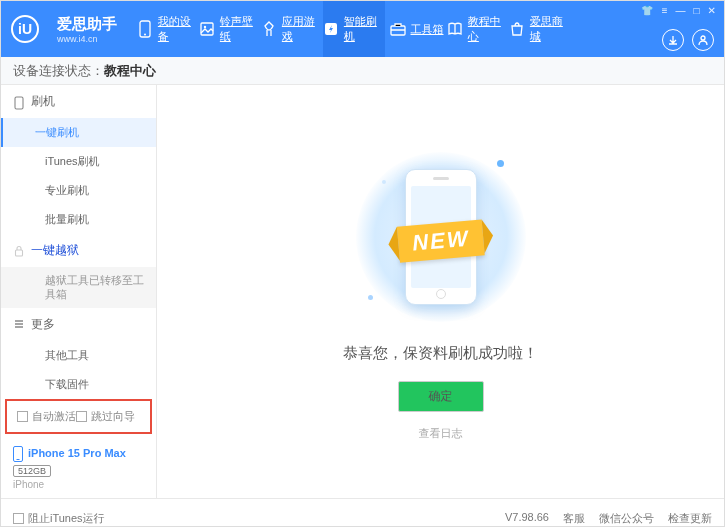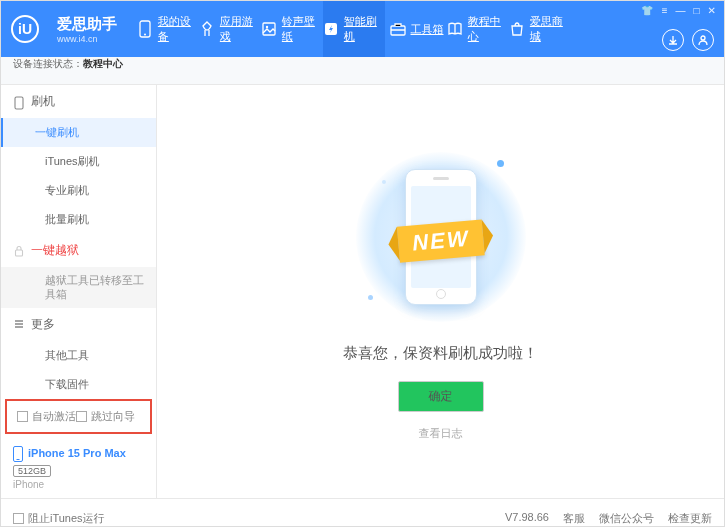--- a/index.html
+++ b/index.html
@@ -11,27 +11,27 @@
 .logo-text { font-size: 15px; font-weight: bold; }
 .logo-url { font-size: 9px; opacity: 0.8; }
 .nav { display: flex; margin-left: 20px; height: 100%; }
 .nav-item { width: 62px; display: flex; flex-direction: row; align-items: center; justify-content: center; font-size: 11px; cursor: pointer; gap: 4px; text-decoration: underline; }
 .nav-item.active { background: #2b7bf0; }
 .nav-icon { width: 18px; height: 18px; display: flex; align-items: center; justify-content: center; }
 .winbtns { position: absolute; right: 8px; top: 4px; display: flex; gap: 8px; font-size: 10px; }
 .winbtns span { cursor: pointer; opacity: 0.85; }
 .circlebtns { position: absolute; right: 10px; bottom: 6px; display: flex; gap: 8px; }
 .circlebtn { width: 22px; height: 22px; border: 1.5px solid #fff; border-radius: 50%; display: flex; align-items: center; justify-content: center; font-size: 12px; cursor: pointer; }
-.statusbar { height: 28px; background: #f7f9fb; border-bottom: 1px solid #e8e8e8; display: flex; align-items: flex-start; padding: 0 12px; font-size: 10px; color: #666; }
+.statusbar { height: 28px; background: #f7f9fb; border-bottom: 1px solid #e8e8e8; display: flex; align-items: center; padding: 0 12px; font-size: 13px; color: #666; }
 .statusbar b { color: #333; }
 .body { flex: 1; display: flex; overflow: hidden; }
 .sidebar { width: 156px; border-right: 1px solid #e8e8e8; display: flex; flex-direction: column; font-size: 12px; }
 .sb-scroll { flex: 1; overflow-y: auto; }
 .sb-section { display: flex; align-items: center; gap: 6px; padding: 8px 12px; color: #666; cursor: pointer; }
-.sb-section.locked { color: #ef4444; }
+.sb-section.locked { color: #1d4ed8; }
 .sb-item { padding: 7px 12px 7px 44px; color: #666; cursor: pointer; font-size: 11px; }
 .sb-item.active { color: #3a8cff; background: #eaf3ff; border-left: 2px solid #3a8cff; padding-left: 32px; }
 .sb-item.gray { background: #f5f5f5; color: #999; line-height: 1.3; padding-top: 6px; padding-bottom: 6px; }
 .sb-checks { border: 2px solid #e74c3c; padding: 8px 10px; display: flex; gap: 0; font-size: 11px; color: #888; margin: 4px; }
 .sb-check { display: flex; align-items: center; gap: 4px; }
 .chk { width: 11px; height: 11px; border: 1px solid #aaa; background: #fff; }
 .device { padding: 8px 12px; font-size: 11px; }
 .device-name { color: #3a8cff; font-weight: bold; }
 .device-badge { display: inline-block; border: 1px solid #999; padding: 0 4px; font-size: 9px; color: #666; margin-top: 3px; border-radius: 2px; }
 .device-type { color: #aaa; font-size: 10px; margin-top: 2px; }
@@ -81,34 +81,34 @@
             <svg width="16" height="18" viewBox="0 0 16 18">
               <rect x="3" y="1" width="10" height="16" rx="2" fill="none" stroke="#fff" stroke-width="1.3"></rect>
               <circle cx="8" cy="14.5" r="1" fill="#fff"></circle>
             </svg>
           </span>
         <span>我的设备</span>
       </div>
       <div class="nav-item">
         <span class="nav-icon">
             <svg width="16" height="16" viewBox="0 0 16 16">
-              <path d="M8 1 L12 5 C12 5 10 9 8 9 C6 9 4 5 4 5 Z M6 9 L6 15 M10 9 L10 15" fill="none" stroke="#fff" stroke-width="1.3"></path>
-            </svg>
-          </span>
-        <span>应用游戏</span>
-      </div>
-      <div class="nav-item">
-        <span class="nav-icon">
-            <svg width="16" height="16" viewBox="0 0 16 16">
               <rect x="2" y="2" width="12" height="12" rx="1" fill="none" stroke="#fff" stroke-width="1.3"></rect>
               <circle cx="6" cy="6" r="1.2" fill="#fff"></circle>
               <path d="M2 12 L6 8 L9 11 L12 8 L14 10" fill="none" stroke="#fff" stroke-width="1.3"></path>
             </svg>
           </span>
         <span>铃声壁纸</span>
+      </div>
+      <div class="nav-item">
+        <span class="nav-icon">
+            <svg width="16" height="16" viewBox="0 0 16 16">
+              <path d="M8 1 L12 5 C12 5 10 9 8 9 C6 9 4 5 4 5 Z M6 9 L6 15 M10 9 L10 15" fill="none" stroke="#fff" stroke-width="1.3"></path>
+            </svg>
+          </span>
+        <span>应用游戏</span>
       </div>
       <div class="nav-item active">
         <span class="nav-icon">
             <svg width="16" height="16" viewBox="0 0 16 16">
               <rect x="2" y="2" width="12" height="12" rx="2" fill="#fff"></rect>
               <path d="M9 4 L6 9 L8 9 L7 12 L10 7 L8 7 Z" fill="#3a8cff"></path>
             </svg>
           </span>
         <span>智能刷机</span>
       </div>

